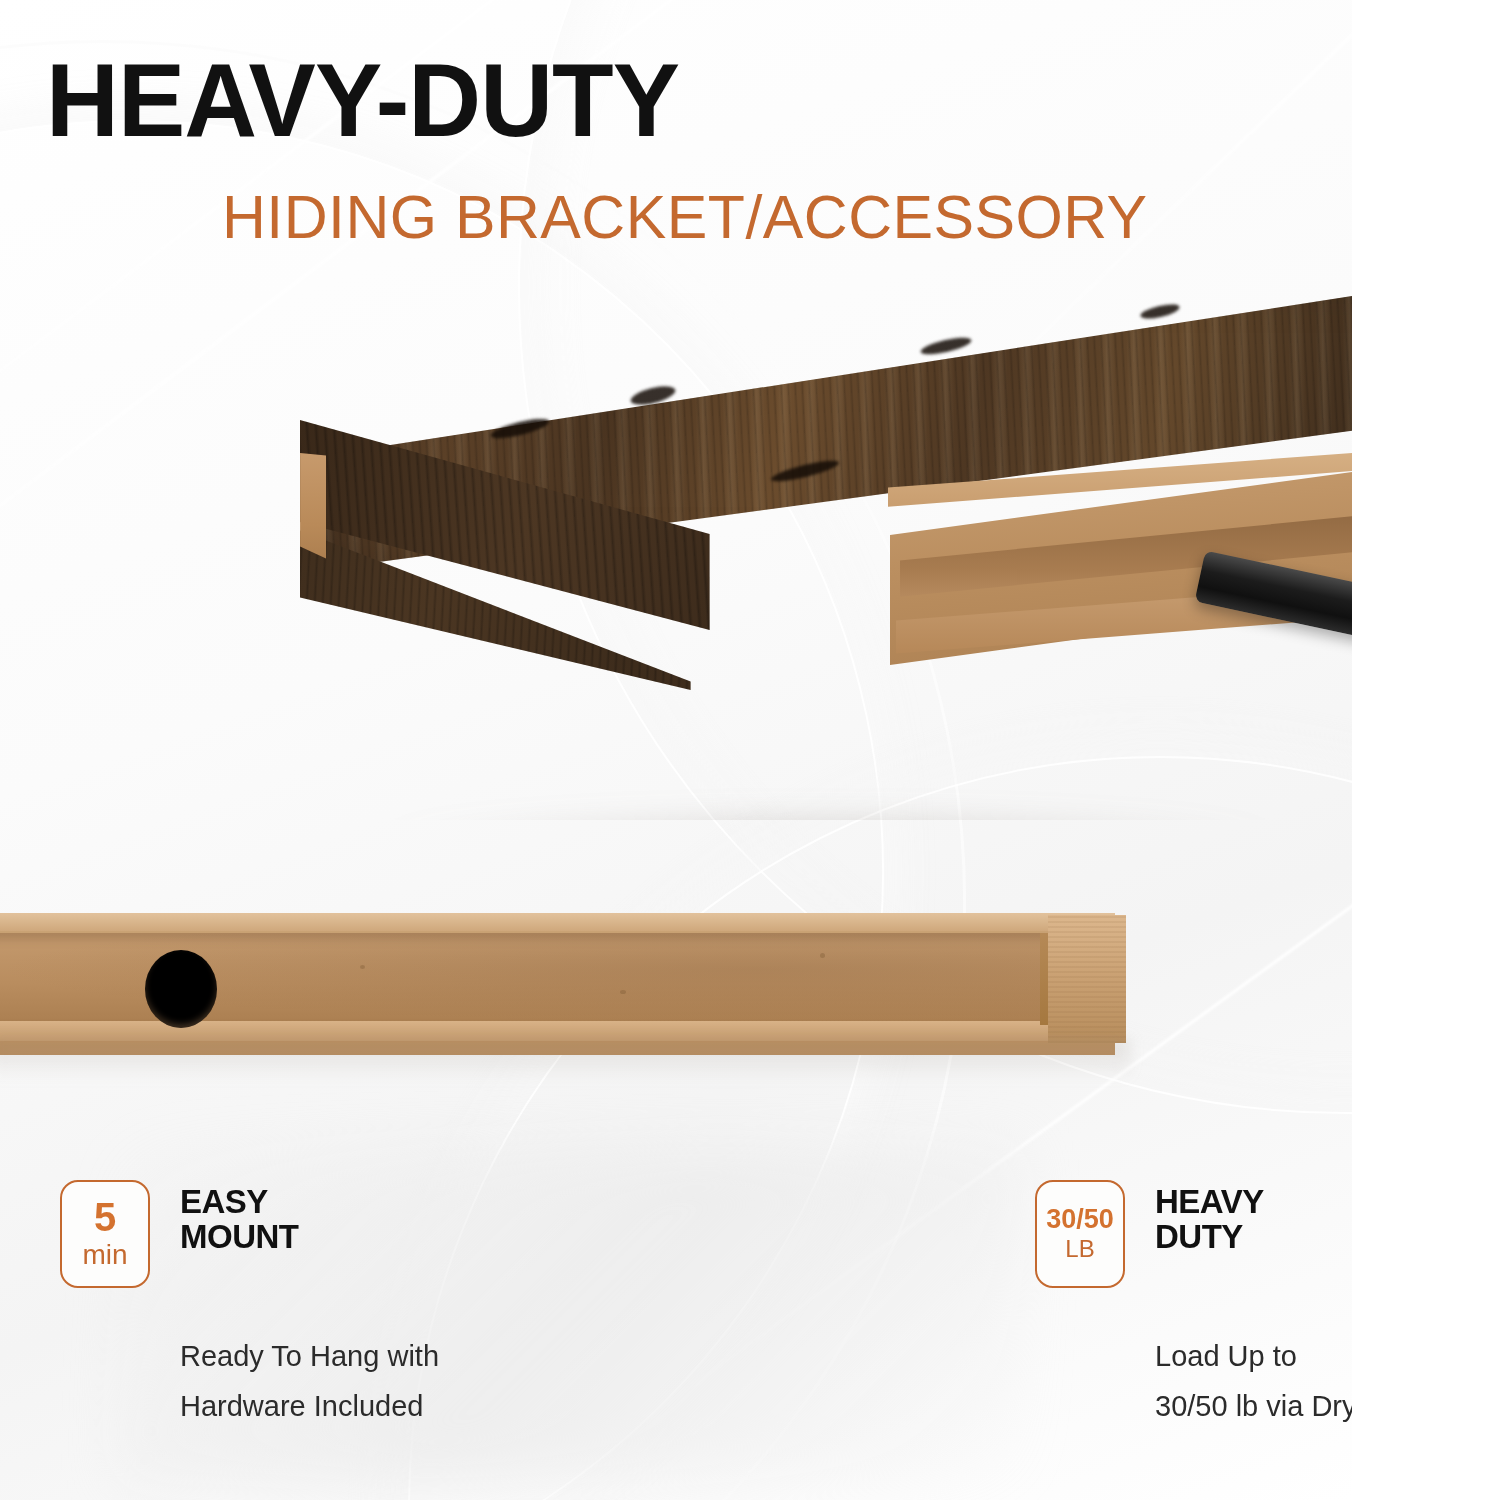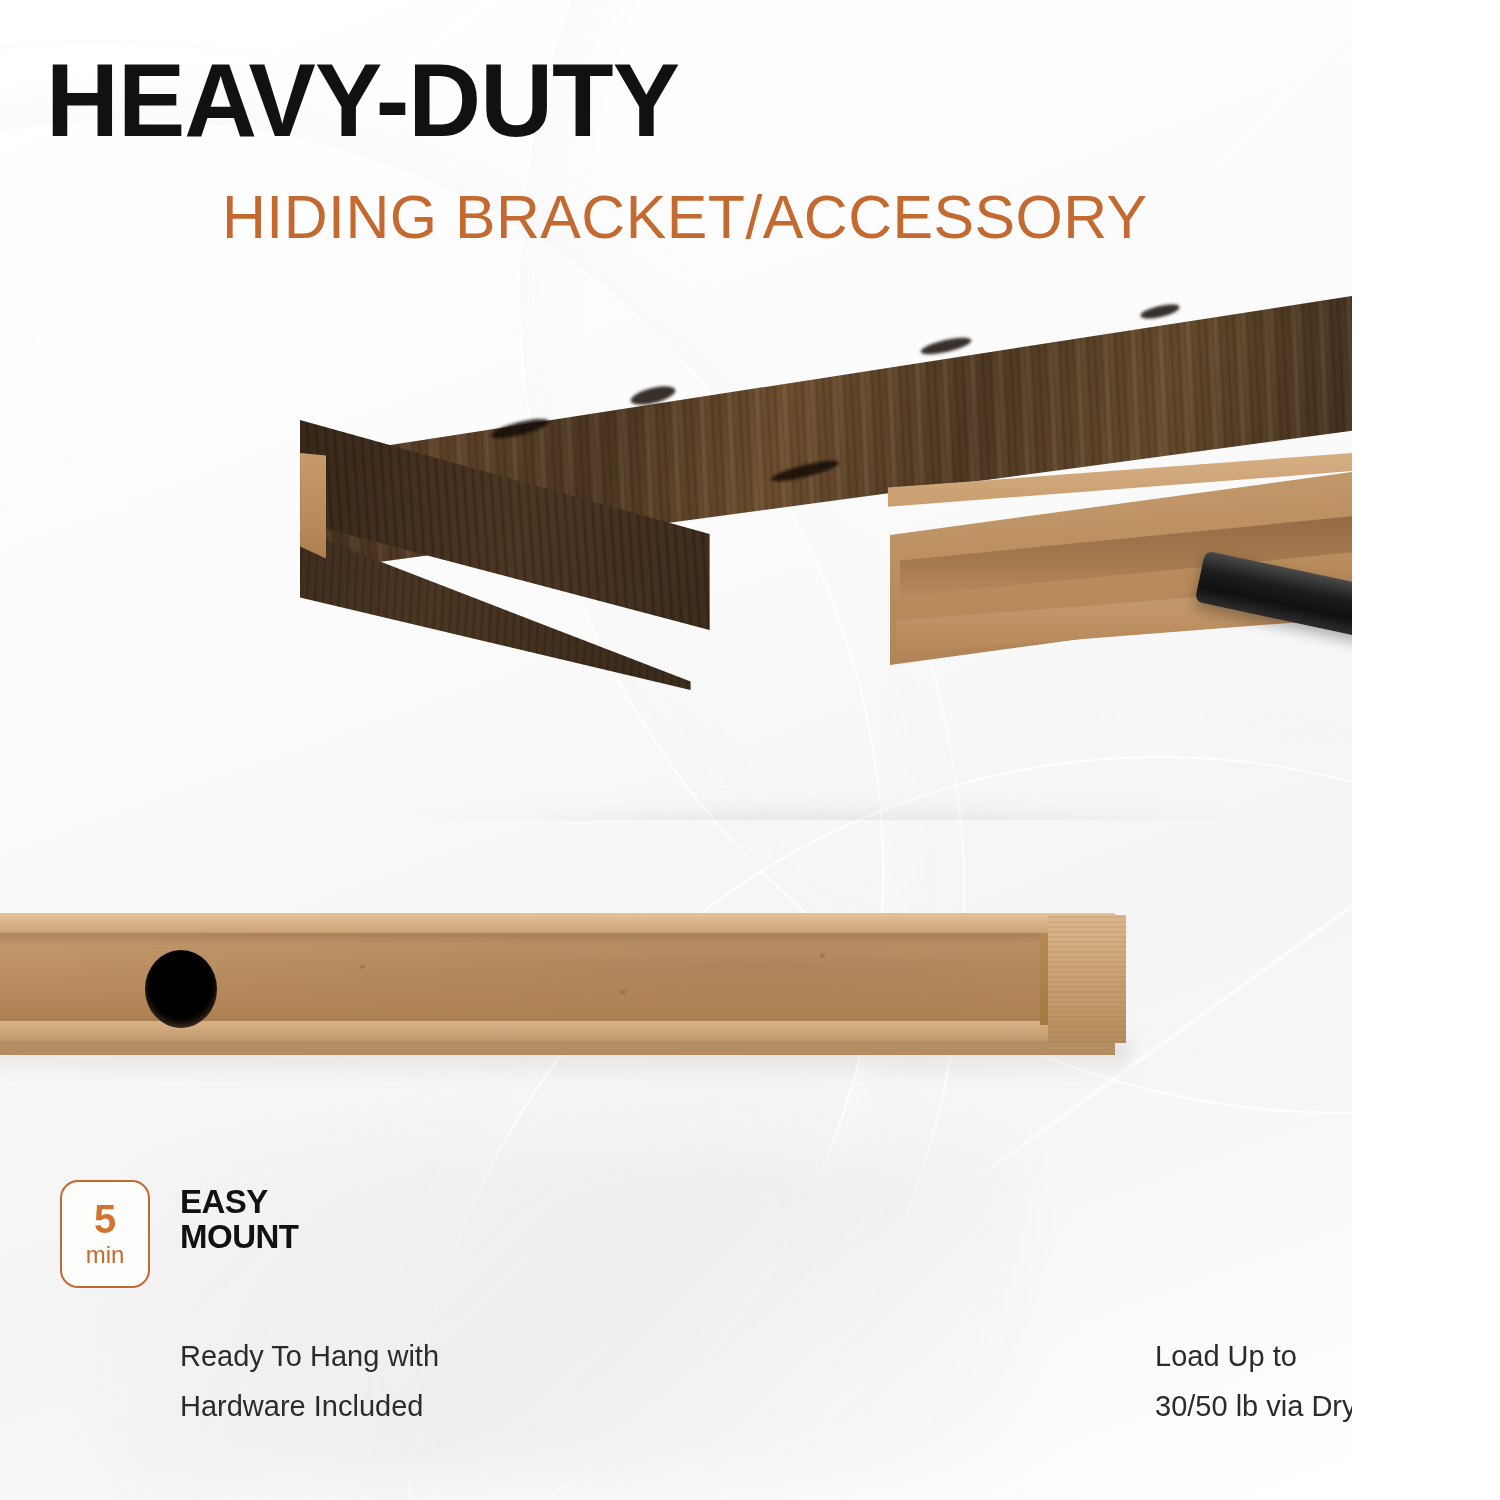--- a/index.html
+++ b/index.html
@@ -352,21 +352,21 @@
     box-sizing: border-box;
   }
   .badge-big {
     font-size: 40px;
     font-weight: 700;
     color: #D4722F;
     line-height: 1;
   }
   .badge-big.small { font-size: 27px; }
   .badge-sub {
-    font-size: 24px;
+    font-size: 28px;
     font-weight: 400;
     color: #C4692F;
     line-height: 1.15;
     margin-top: 2px;
   }
   .badge-sub.tight { font-size: 24px; }
   .badge svg { display: block; }
 
   .feat-title {
     font-size: 33px;
@@ -471,19 +471,25 @@
         <div class="feat-title">EASY
 MOUNT</div>
       </div>
       <div class="feat-desc">Ready To Hang with
 Hardware Included</div>
     </div>
 
 
     <div class="feature f3">
       <div class="feat-head">
+        <div class="badge">
+          <div class="badge-big small">30/50</div>
+          <div class="badge-sub tight">LB</div>
+        </div>
+        <div class="feat-title">HEAVY
+DUTY</div>
       </div>
       <div class="feat-desc">Load Up to
 30/50 lb via Drywall</div>
     </div>
 
   </div>
 </div>
 
 </body></html>

